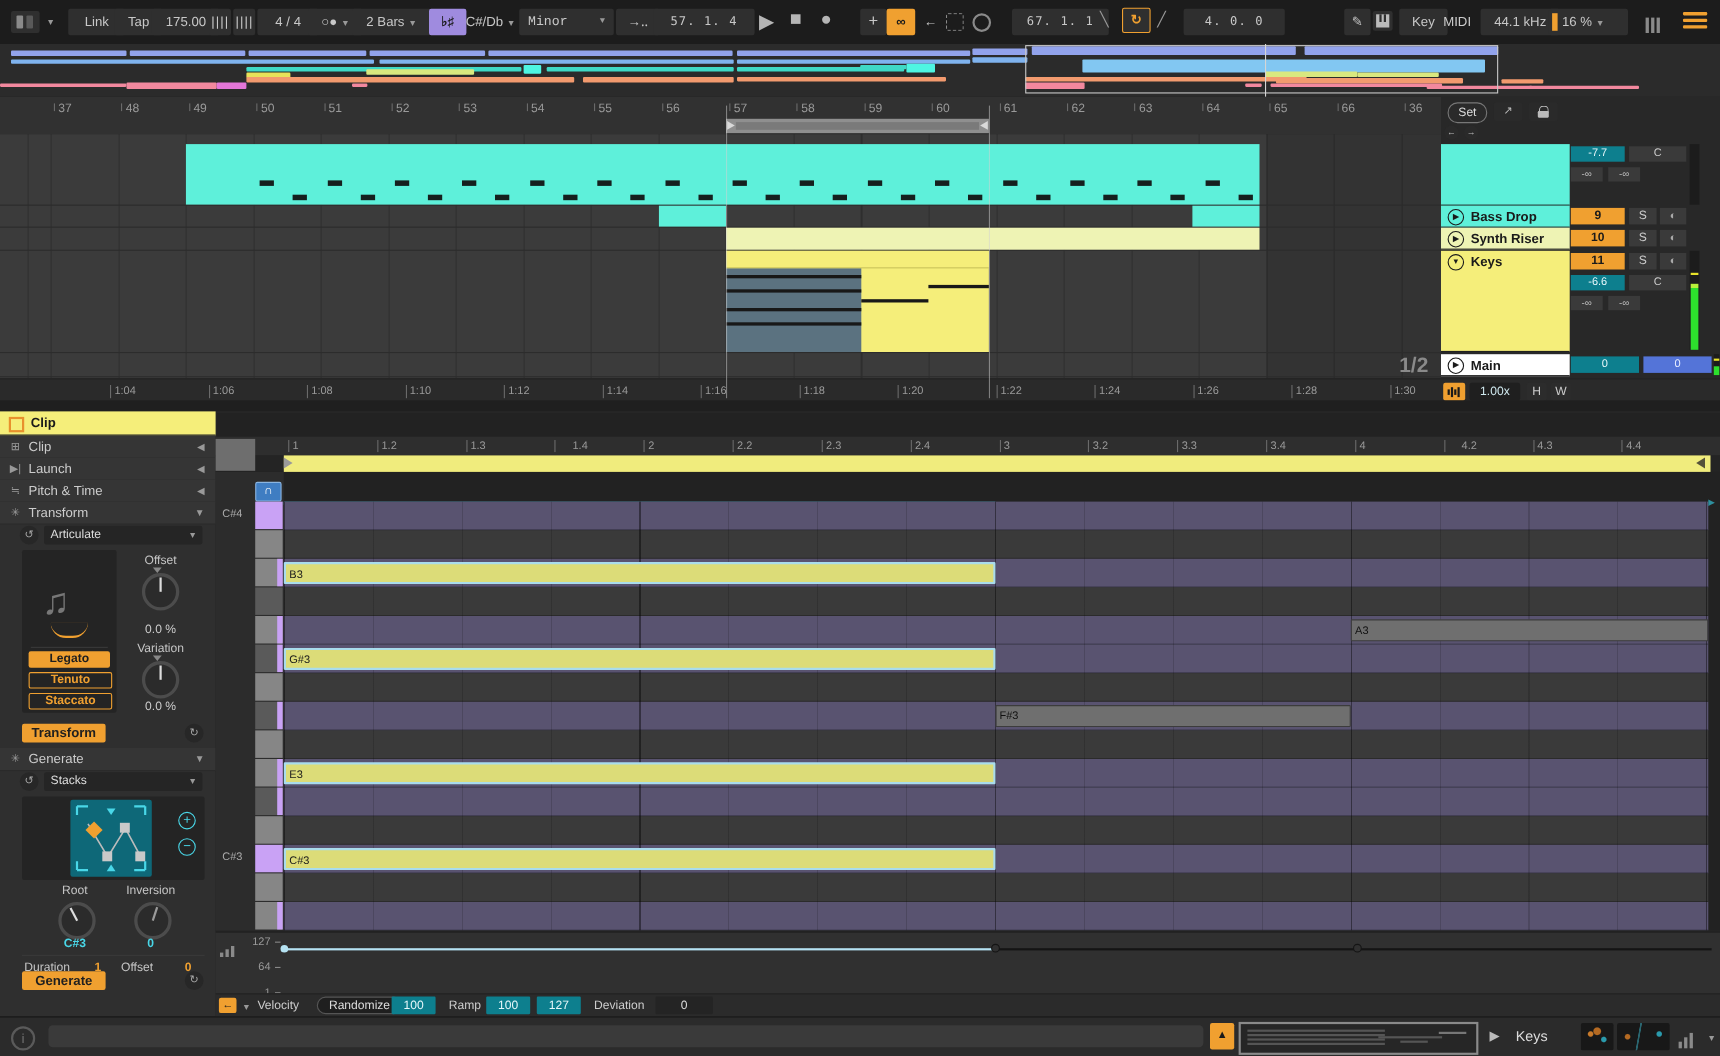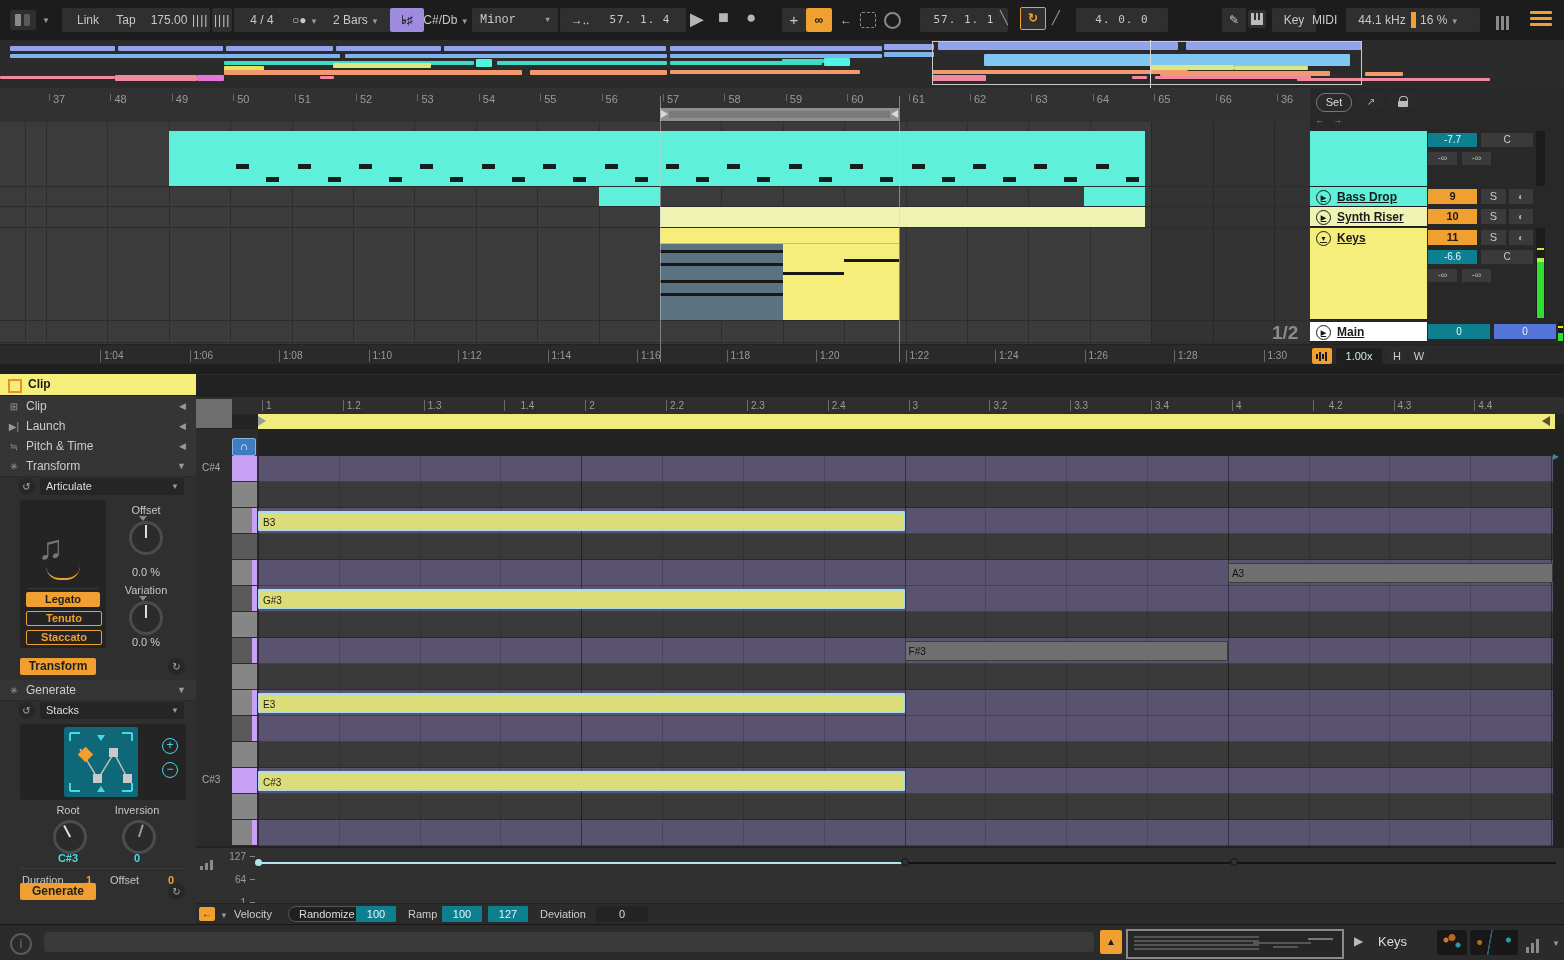--- a/index.html
+++ b/index.html
@@ -12,21 +12,21 @@
   .caret{font-size:8px;color:#999;}
   
   #transport{position:absolute;left:0;top:0;width:1564px;height:40px;background:#1c1c1c;border-bottom:1px solid #101010;}
   
   #overview{position:absolute;left:0;top:40px;width:1564px;height:48px;background:#2b2b2b;border-bottom:1px solid #1a1a1a;}
   
   #arr-ruler{position:absolute;left:0;top:88px;width:1564px;height:34px;background:#313131;}
   #lanes{position:absolute;left:0;top:122px;width:1310px;height:222px;background:#3b3b3b;}
   #lanes .gridlines{position:absolute;inset:0;background-image:repeating-linear-gradient(90deg,rgba(0,0,0,.22) 0 1px,transparent 1px 61.4px);background-position:46px 0;pointer-events:none;}
   #headers{position:absolute;left:1310px;top:88px;width:254px;height:256px;background:#282828;}
-  .hname{position:absolute;left:0;width:117px;font-size:12px;font-weight:bold;color:#1a1a1a;display:flex;align-items:flex-start;text-decoration:underline;}
+  .hname{position:absolute;left:0;width:117px;font-size:12px;font-weight:bold;color:#1a1a1a;display:flex;align-items:flex-start;}
   .playcirc{width:13px;height:13px;border:1.4px solid #1a1a1a;border-radius:50%;font-size:7px;line-height:13px;text-align:center;color:#1a1a1a;margin:3px 6px 0 6px;flex:none;}
   #time-ruler{position:absolute;left:0;top:344px;width:1564px;height:30px;background:#2a2a2a;border-top:1px solid #232323;}
   
   #leftpanel{position:absolute;left:0;top:374px;width:196px;height:550px;background:#2f2f2f;border-right:1px solid #242424;}
   .lp-row{position:absolute;left:0;width:196px;height:20px;background:#353535;border-bottom:1px solid #2a2a2a;
           font-size:12px;color:#ccc;display:flex;align-items:center;}
   .lp-row .ic{width:16px;text-align:center;color:#999;font-size:10px;margin:0 4px 0 6px;}
   .lp-row .arrow{position:absolute;right:10px;color:#999;font-size:9px;}
   .dropdown{position:absolute;background:#252525;border-radius:2px;color:#ddd;font-size:11px;line-height:17px;padding:0 6px;}
   .dropdown .dd-caret{position:absolute;right:5px;top:0;font-size:8px;color:#999;}
@@ -83,21 +83,21 @@
     <div class="chip" style="left:560px;top:8px;width:24px;"><span>→</span>‥</div>
     <div class="chip num" style="left:594px;top:8px;width:76px;line-height:24px;">57. 1. 4</div>
     <div class="abs" style="left:690px;top:8px;font-size:18px;color:#b5b5b5;">▶</div>
     <div class="abs" style="left:718px;top:7px;font-size:18px;color:#b5b5b5;">■</div>
     <div class="abs" style="left:746px;top:8px;font-size:17px;color:#b5b5b5;">●</div>
     <div class="chip" style="left:782px;top:8px;width:16px;padding:0 4px;font-size:15px;">+</div>
     <div class="chip" style="left:806px;top:8px;width:18px;padding:0 4px;background:#f0a030;color:#1a1a1a;font-weight:bold;">∞</div>
     <div class="chip" style="left:834px;top:8px;width:16px;padding:0 4px;background:transparent;">←</div>
     <div class="abs" style="left:860px;top:12px;width:14px;height:14px;border:1.5px dashed #8a8a8a;border-radius:2px;"></div>
     <div class="abs" style="left:884px;top:12px;width:13px;height:13px;border:2px solid #8a8a8a;border-radius:50%;"></div>
-    <div class="chip num" style="left:920px;top:8px;width:72px;line-height:24px;">57. 1. 1</div>
+    <div class="chip num" style="left:920px;top:8px;width:72px;line-height:24px;">67. 1. 1</div>
     <div class="abs" style="left:1000px;top:10px;font-size:13px;color:#9a9a9a;">╲</div>
     <div class="chip" style="left:1020px;top:7px;width:16px;padding:0 4px;border:1.5px solid #f0a030;color:#f0a030;font-weight:bold;line-height:21px;height:21px;">↻</div>
     <div class="abs" style="left:1052px;top:10px;font-size:13px;color:#9a9a9a;">╱</div>
     <div class="chip num" style="left:1076px;top:8px;width:76px;line-height:24px;">4. 0. 0</div>
     <div class="chip" style="left:1222px;top:8px;width:18px;padding:0 3px;">✎</div>
     <div class="abs" style="left:1248px;top:10px;width:18px;height:18px;background:#2f2f2f;border-radius:2px;">
       <div class="abs" style="left:3px;top:3px;width:12px;height:12px;background:#bbb;"></div>
       <div class="abs" style="left:6px;top:3px;width:2px;height:7px;background:#2f2f2f;"></div>
       <div class="abs" style="left:10px;top:3px;width:2px;height:7px;background:#2f2f2f;"></div>
     </div>

